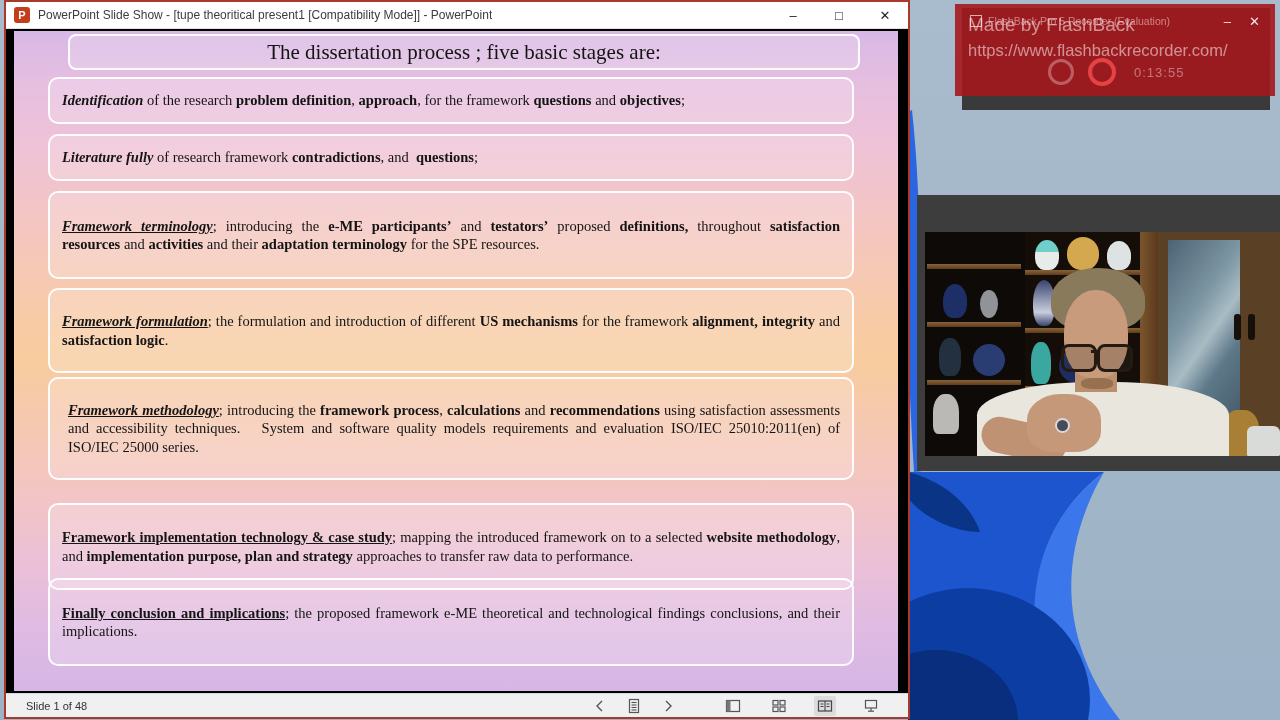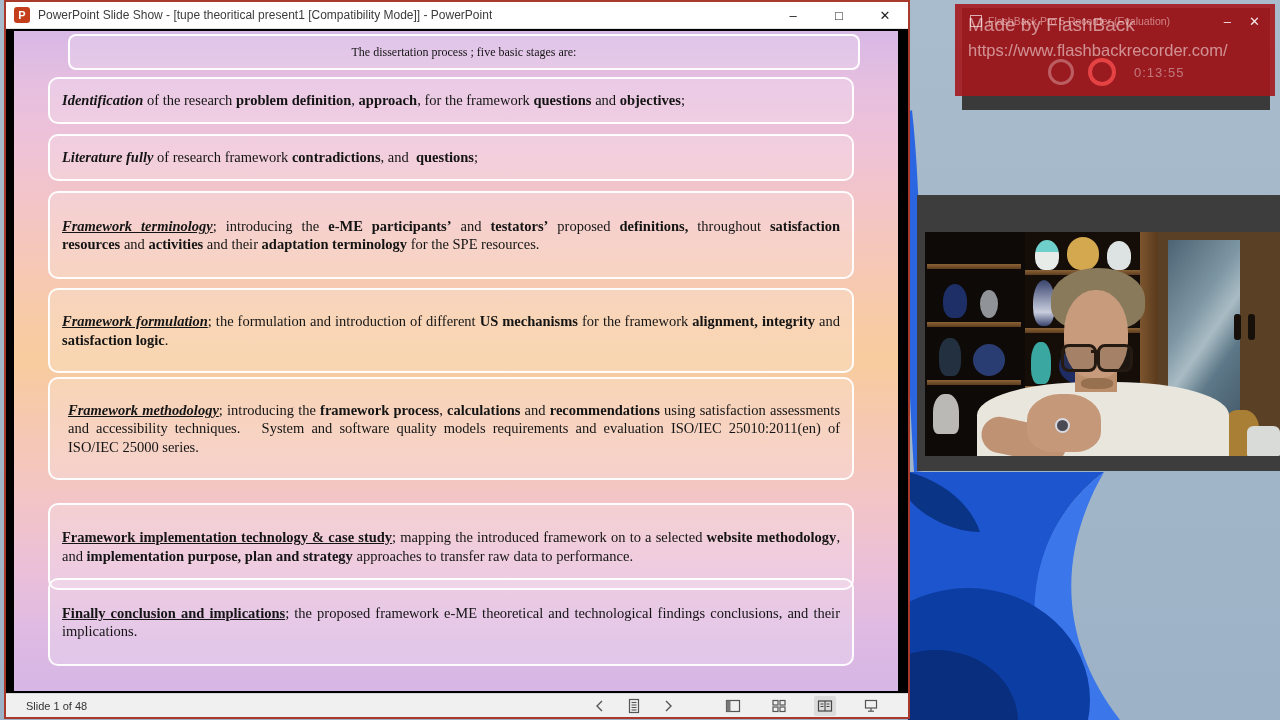--- a/index.html
+++ b/index.html
@@ -36,21 +36,21 @@
                     #e0bbe2 90%,#d6b6e6 100%);}
   .sbox{position:absolute;left:34px;width:806px;border:2px solid rgba(255,255,255,0.95);
         border-radius:10px;background:rgba(255,255,255,0.20);
         display:flex;flex-direction:column;justify-content:center;
         padding:4px 12px;box-sizing:border-box;}
   .sbox .txt{font-size:14.5px;line-height:1.26;text-align:justify;white-space:pre-wrap;}
   .title-box{position:absolute;left:54px;top:3px;width:792px;height:36px;
              border:2px solid rgba(255,255,255,0.95);border-radius:8px;
              background:rgba(255,255,255,0.18);display:flex;align-items:center;justify-content:center;
              box-sizing:border-box;}
-  .title-box .txt{font-size:12px;text-align:left;}
+  .title-box .txt{font-size:21px;text-align:left;}
   #b1{top:46px;height:47px;} #b2{top:103px;height:47px;} #b3{top:160px;height:88px;}
   #b4{top:257px;height:85px;} #b5{top:346px;height:103px;padding-left:18px;} #b6{top:472px;height:87px;}
   #b7{top:547px;height:88px;}
   
   .cam-window{position:absolute;left:917px;top:195px;width:363px;height:276px;background:#3d3d3d;}
   .cam-video{position:absolute;left:8px;top:37px;width:355px;height:224px;overflow:hidden;
              background:linear-gradient(180deg,#1b130c,#17100a);}
   .cam-video *{position:absolute;}
   .shelf-board{background:linear-gradient(180deg,#8a6236,#5d3d1f);height:5px;}
   

